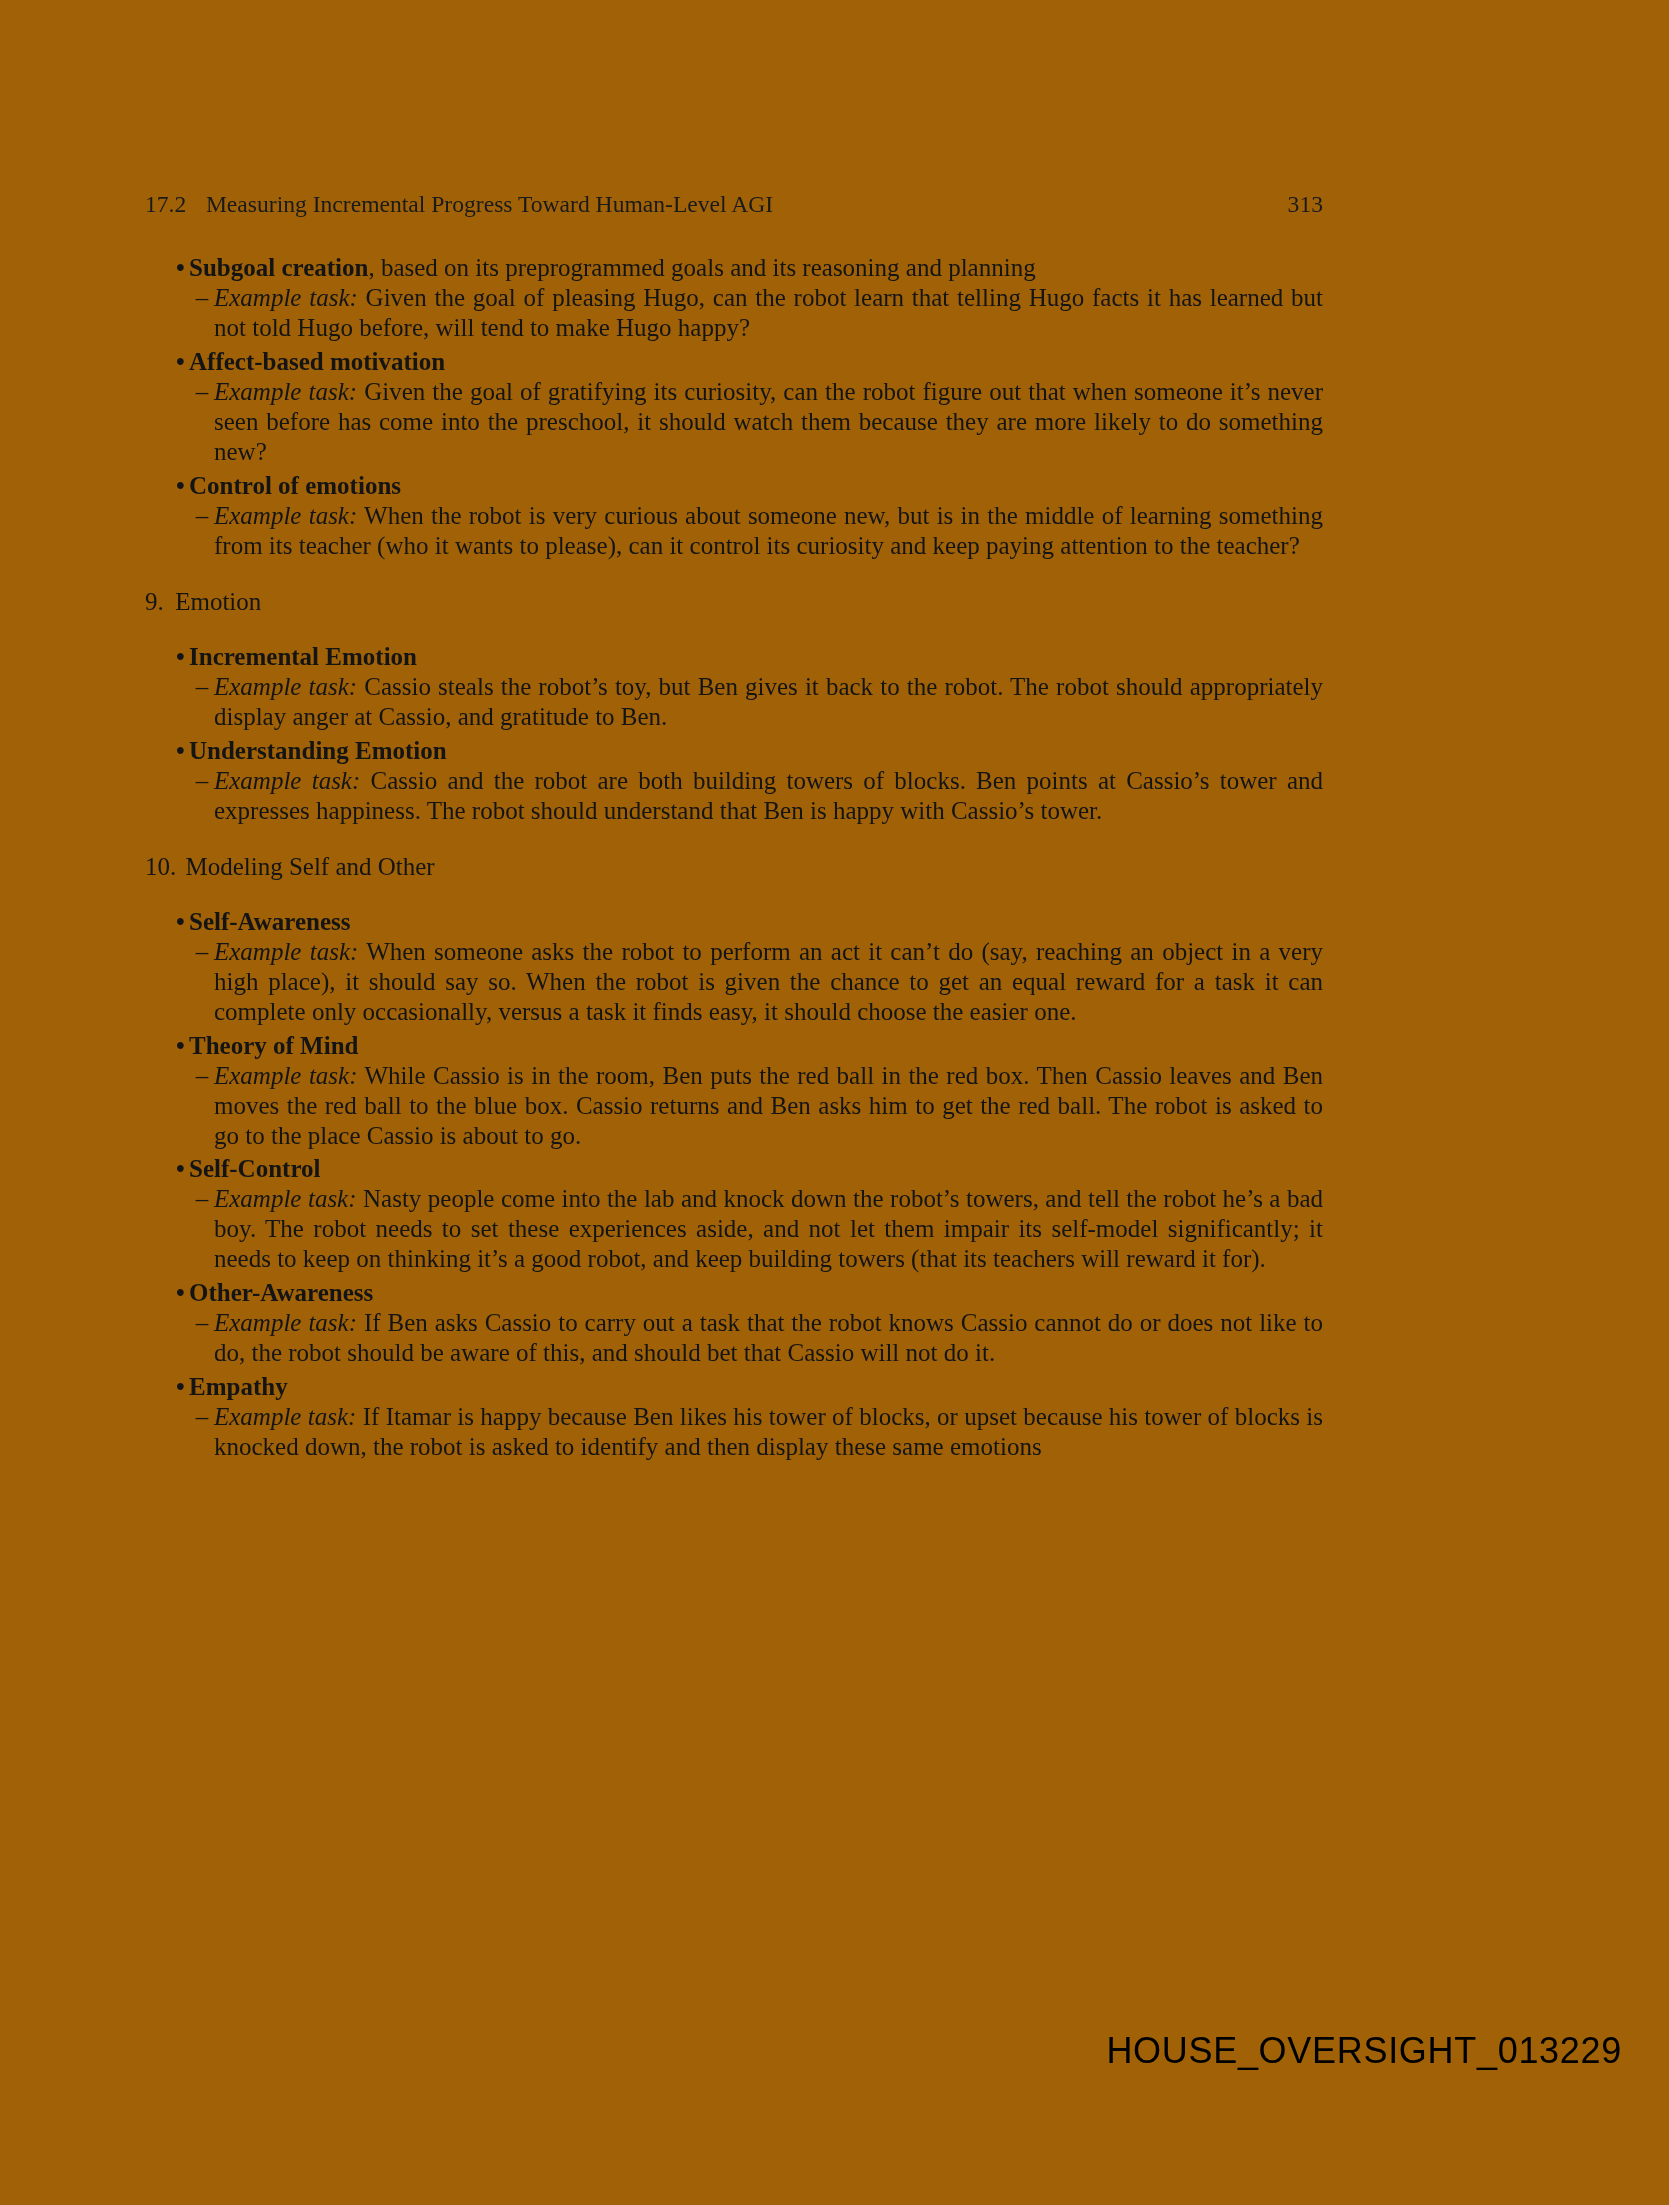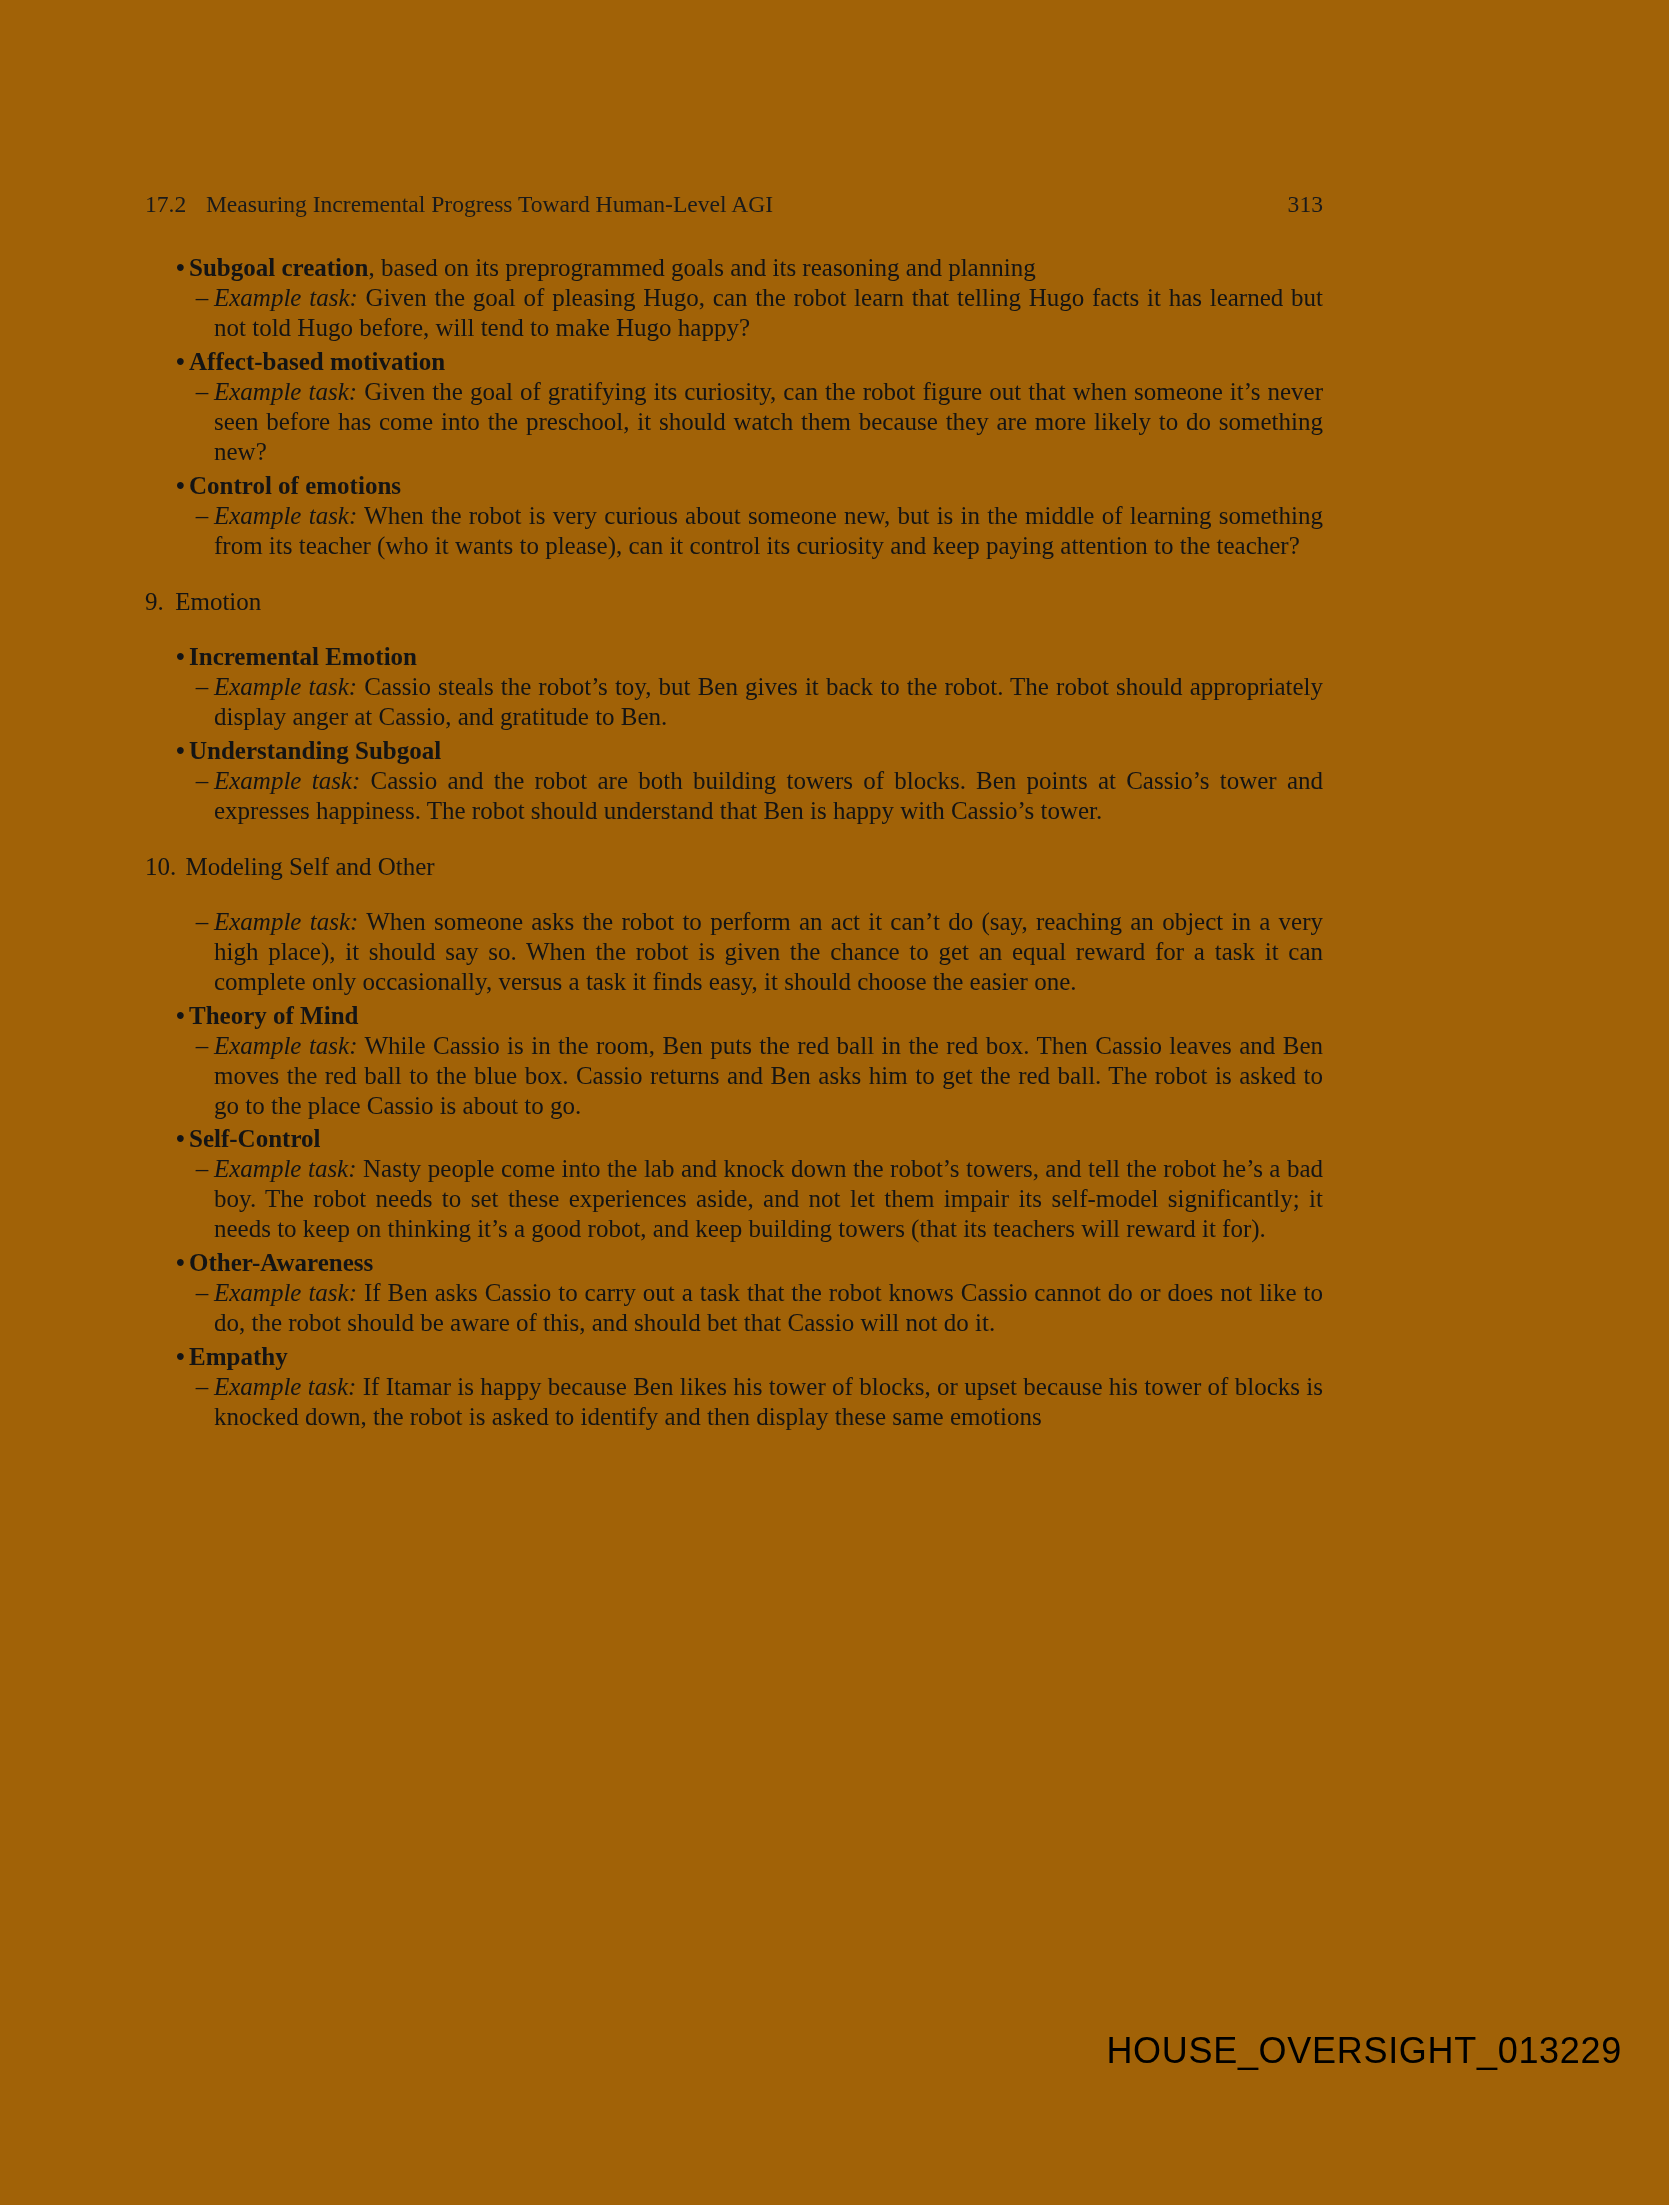--- a/index.html
+++ b/index.html
@@ -111,31 +111,32 @@
     <h2 class="num-heading"><span class="num">9.</span><span>Emotion</span></h2>
 
     <section>
 
       <div class="b-item">
         <div class="b-term"><span class="marker">•</span><span>Incremental Emotion</span><span class="rest"></span></div>
         <div class="b-example"><span class="marker2">–</span><span class="ex-label">Example task:</span> <span>Cassio steals the robot’s toy, but Ben gives it back to the robot. The robot should appropriately display anger at Cassio, and gratitude to Ben.</span></div>
       </div>
 
       <div class="b-item">
-        <div class="b-term"><span class="marker">•</span><span>Understanding Subgoal</span><span class="rest"></span></div>
+        <div class="b-term"><span class="marker">•</span><span>Understanding Emotion</span><span class="rest"></span></div>
         <div class="b-example"><span class="marker2">–</span><span class="ex-label">Example task:</span> <span>Cassio and the robot are both building towers of blocks. Ben points at Cassio’s tower and expresses happiness. The robot should understand that Ben is happy with Cassio’s tower.</span></div>
       </div>
 
     </section>
 
     <h2 class="num-heading"><span class="num">10.</span><span>Modeling Self and Other</span></h2>
 
     <section>
 
       <div class="b-item">
+        <div class="b-term"><span class="marker">•</span><span>Self-Awareness</span><span class="rest"></span></div>
         <div class="b-example"><span class="marker2">–</span><span class="ex-label">Example task:</span> <span>When someone asks the robot to perform an act it can’t do (say, reaching an object in a very high place), it should say so. When the robot is given the chance to get an equal reward for a task it can complete only occasionally, versus a task it finds easy, it should choose the easier one.</span></div>
       </div>
 
       <div class="b-item">
         <div class="b-term"><span class="marker">•</span><span>Theory of Mind</span><span class="rest"></span></div>
         <div class="b-example"><span class="marker2">–</span><span class="ex-label">Example task:</span> <span>While Cassio is in the room, Ben puts the red ball in the red box. Then Cassio leaves and Ben moves the red ball to the blue box. Cassio returns and Ben asks him to get the red ball. The robot is asked to go to the place Cassio is about to go.</span></div>
       </div>
 
       <div class="b-item">
         <div class="b-term"><span class="marker">•</span><span>Self-Control</span><span class="rest"></span></div>

